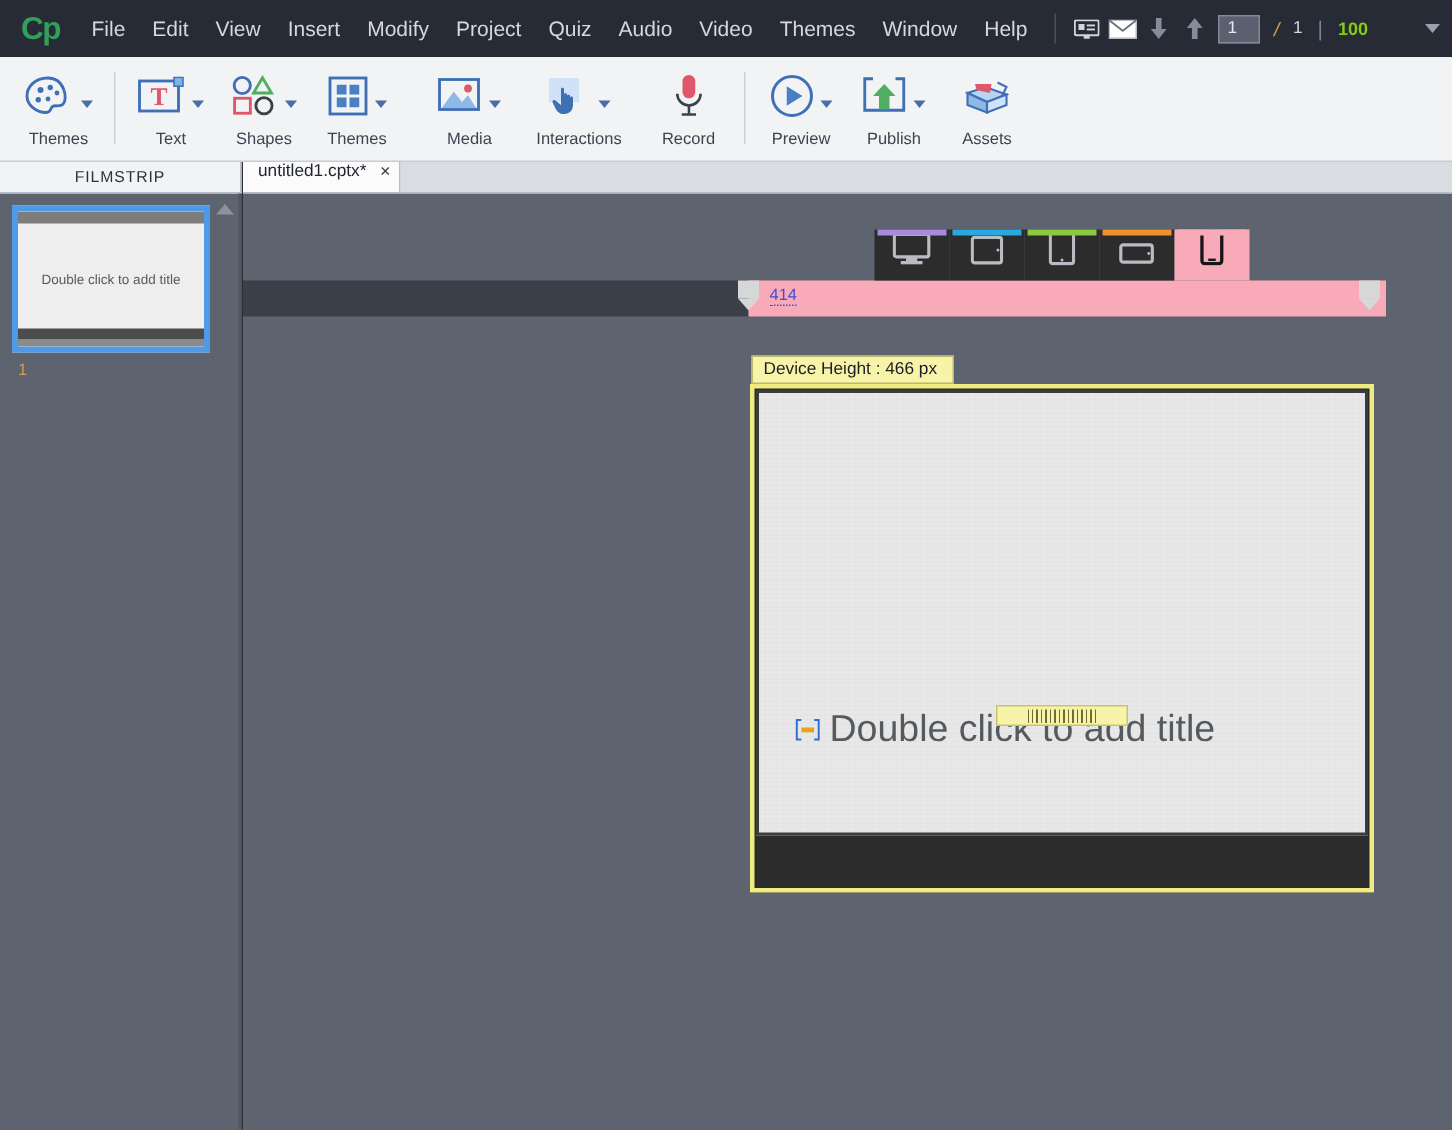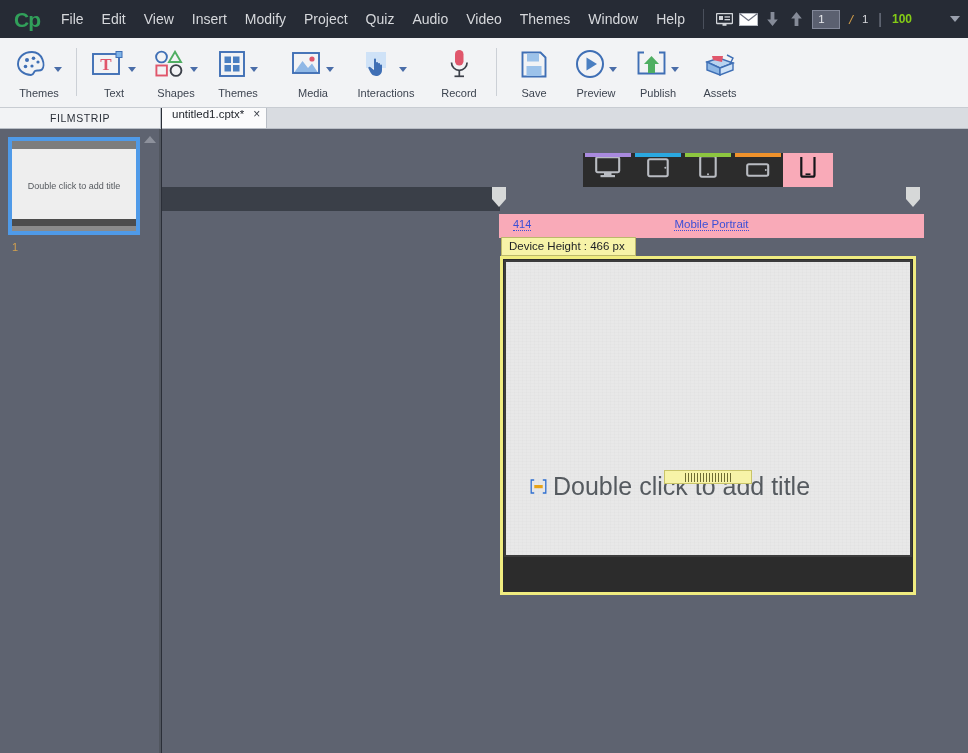--- a/index.html
+++ b/index.html
@@ -246,21 +246,20 @@
   }
   .devbtn.selected { background: #f9aab8; }
 
   
   .ruler {
     position: absolute;
     left: 337px; top: 58px;
     width: 425px; height: 24px;
     background: #f9aab8;
     z-index: 4;
-    margin-top: 27px;
   }
   .ruler-left-area {
     position: absolute;
     left: 0; top: 58px;
     width: 338px; height: 24px;
     background: #3a3f48;
     z-index: 3;
   }
   .ruler-px {
     position: absolute;
@@ -537,32 +536,20 @@
           <path d="M12.3 21.4 V27" stroke="#3c4049" stroke-width="1.7"></path>
           <path d="M7.5 27.3 H17" stroke="#3c4049" stroke-width="1.7"></path>
         </svg>
       </span>
     </div>
     <div class="tool-label">Record</div>
   </div>
 
   <div class="tb-sep"></div>
 
-  <div class="tool">
-    <div class="tool-iconrow">
-      <span>
-        <svg width="26" height="27" viewBox="0 0 26 27">
-          <path d="M1.5 1.5 h18 l5 5 v19 h-23 z" fill="none" stroke="#3f6fb5" stroke-width="1.9"></path>
-          <rect x="6" y="2.5" width="12" height="8" fill="#9cc2ea"></rect>
-          <rect x="5.5" y="15" width="15" height="10" fill="#9cc2ea"></rect>
-        </svg>
-      </span>
-    </div>
-    <div class="tool-label">Save</div>
-  </div>
 
   <div class="tool">
     <div class="tool-iconrow">
       <span>
         <svg width="30" height="30" viewBox="0 0 30 30">
           <circle cx="15" cy="15" r="13" fill="none" stroke="#3f6fb5" stroke-width="2"></circle>
           <path d="M11.5 8.5 L22 15 L11.5 21.5 Z" fill="#4a7fc1"></path>
         </svg>
       </span>
       <span class="tool-caret"></span>
@@ -680,23 +667,20 @@
               <rect x="1.3" y="1.3" width="13.2" height="21.4" rx="1.8" fill="none" stroke="#16161a" stroke-width="2.2"></rect>
               <rect x="5.5" y="19.4" width="5" height="1.6" fill="#16161a"></rect>
             </svg>
           </span>
         </div>
       </div>
 
       <div class="ruler-left-area"></div>
       <div class="ruler">
         <div class="ruler-px">414</div>
-        <div class="ruler-name">
-          <span>Mobile Portrait</span>
-        </div>
       </div>
       <div class="handle-pent" style="left:330px; top:58px;"></div>
       <div class="handle-pent" style="left:744px; top:58px;"></div>
 
       <div class="devheight">Device Height : 466 px</div>
 
       <div class="canvas-outer">
         <div class="canvas-inner">
           <div class="canvas-texture"></div>
           <div class="title-ph">

